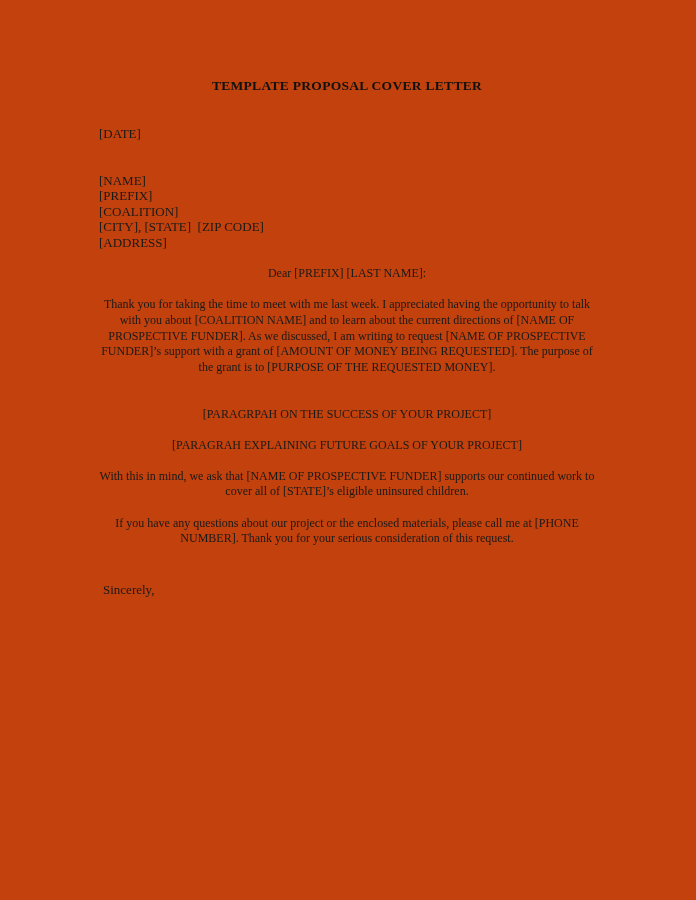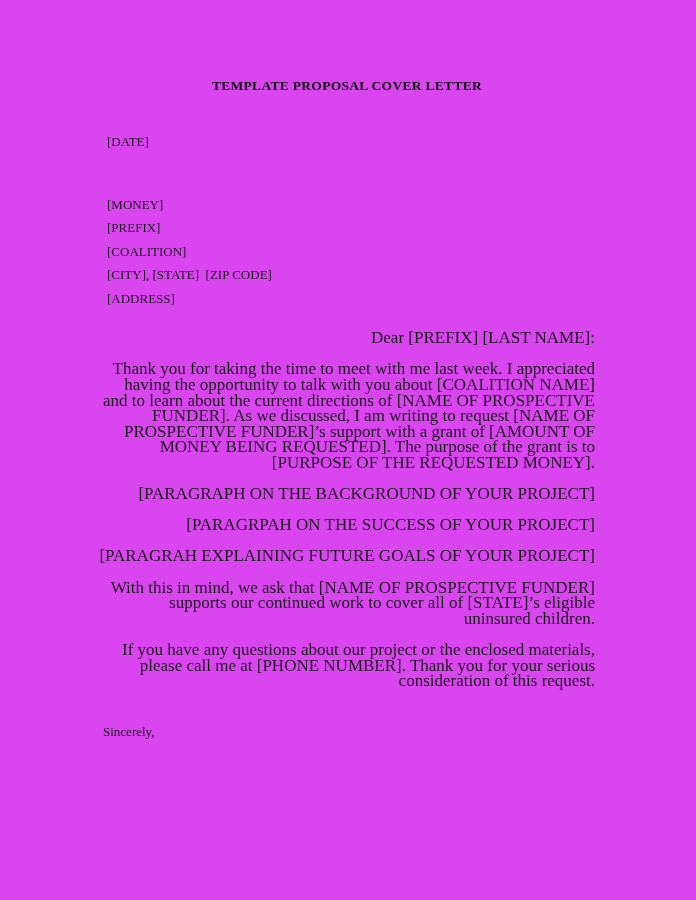--- a/index.html
+++ b/index.html
@@ -9,21 +9,21 @@
     background: #ffffff;
   }
   body {
     font-family: "Liberation Serif", "DejaVu Serif", serif;
     color: #1a1a1a;
   }
   .page {
     position: relative;
     width: 696px;
     height: 900px;
-    background: #d946ef;
+    background: #c2410c;
     overflow: hidden;
     box-sizing: border-box;
   }
   .doc-body {
     position: absolute;
     left: 99px;
     top: 78px;
     width: 496px;
   }
   .doc-title {
@@ -34,30 +34,30 @@
     letter-spacing: 0.3px;
     line-height: 16px;
     margin: 0 0 0 0;
     color: #111111;
   }
   .spacer-after-title { height: 32px; }
 
   .line {
     font-size: 13px;
     line-height: 15.6px;
-    margin: 8px;
+    margin: 0;
     color: #1a1a1a;
     white-space: pre-wrap;
   }
   .para {
-    font-size: 17px;
+    font-size: 12px;
     line-height: 15.6px;
     margin: 0;
     color: #1a1a1a;
-    text-align: right;
+    text-align: center;
   }
   .gap-sm { height: 15.6px; }
   .gap-lg { height: 31px; }
 
   .addr-block .line { white-space: pre; }
 
   .sig { font-size: 13px; line-height: 15.6px; margin: 4px; }
 </style>
 </head>
 <body>
@@ -67,38 +67,37 @@
 
     <h1 class="doc-title">TEMPLATE PROPOSAL COVER LETTER</h1>
 
     <div class="spacer-after-title"></div>
 
     <p class="line">[DATE]</p>
 
     <div class="gap-lg"></div>
 
     <div class="addr-block">
-      <p class="line">[MONEY]</p>
+      <p class="line">[NAME]</p>
       <p class="line">[PREFIX]</p>
       <p class="line">[COALITION]</p>
       <p class="line">[CITY], [STATE]  [ZIP CODE]</p>
       <p class="line">[ADDRESS]</p>
     </div>
 
     <div class="gap-sm"></div>
 
     <p class="para">Dear [PREFIX] [LAST NAME]:</p>
 
     <div class="gap-sm"></div>
 
     <p class="para">Thank you for taking the time to meet with me last week. I appreciated having the opportunity to talk with you about [COALITION NAME] and to learn about the current directions of [NAME OF PROSPECTIVE FUNDER]. As we discussed, I am writing to request [NAME OF PROSPECTIVE FUNDER]’s support with a grant of [AMOUNT OF MONEY BEING REQUESTED]. The purpose of the grant is to [PURPOSE OF THE REQUESTED MONEY].</p>
 
     <div class="gap-sm"></div>
 
-    <p class="para">[PARAGRAPH ON THE BACKGROUND OF YOUR PROJECT]</p>
 
     <div class="gap-sm"></div>
 
     <p class="para">[PARAGRPAH ON THE SUCCESS OF YOUR PROJECT]</p>
 
     <div class="gap-sm"></div>
 
     <p class="para">[PARAGRAH EXPLAINING FUTURE GOALS OF YOUR PROJECT]</p>
 
     <div class="gap-sm"></div>

